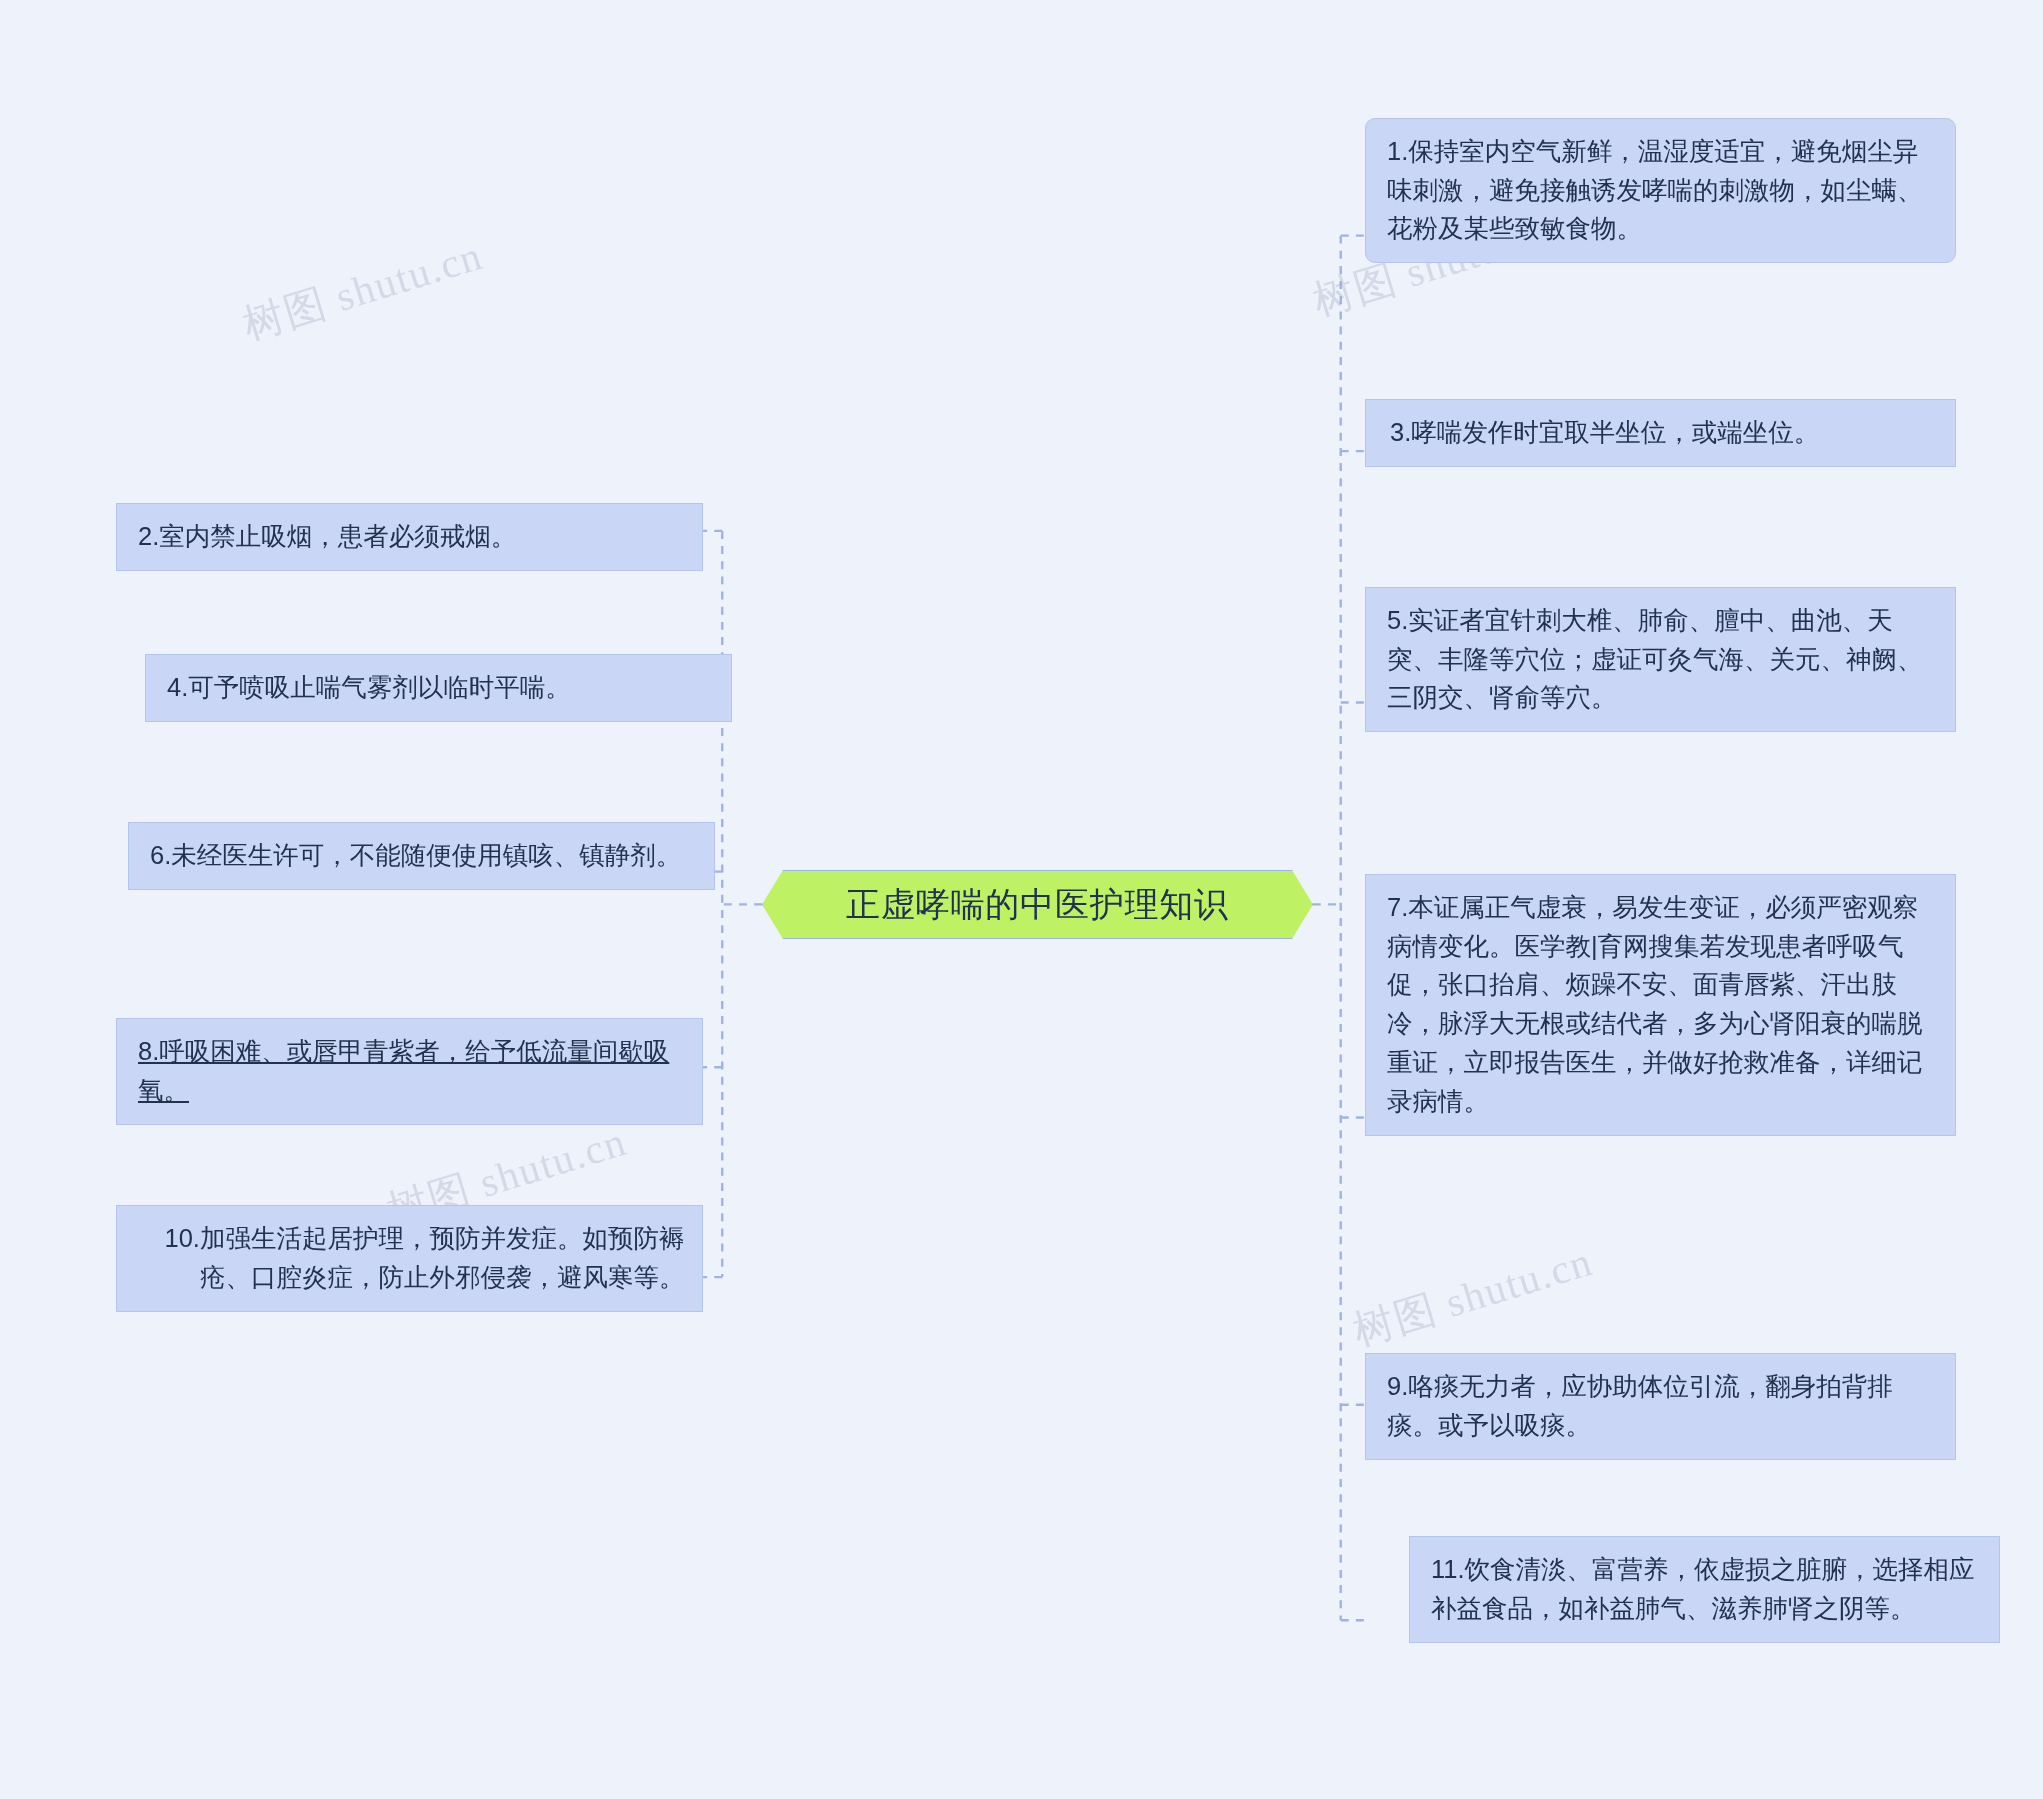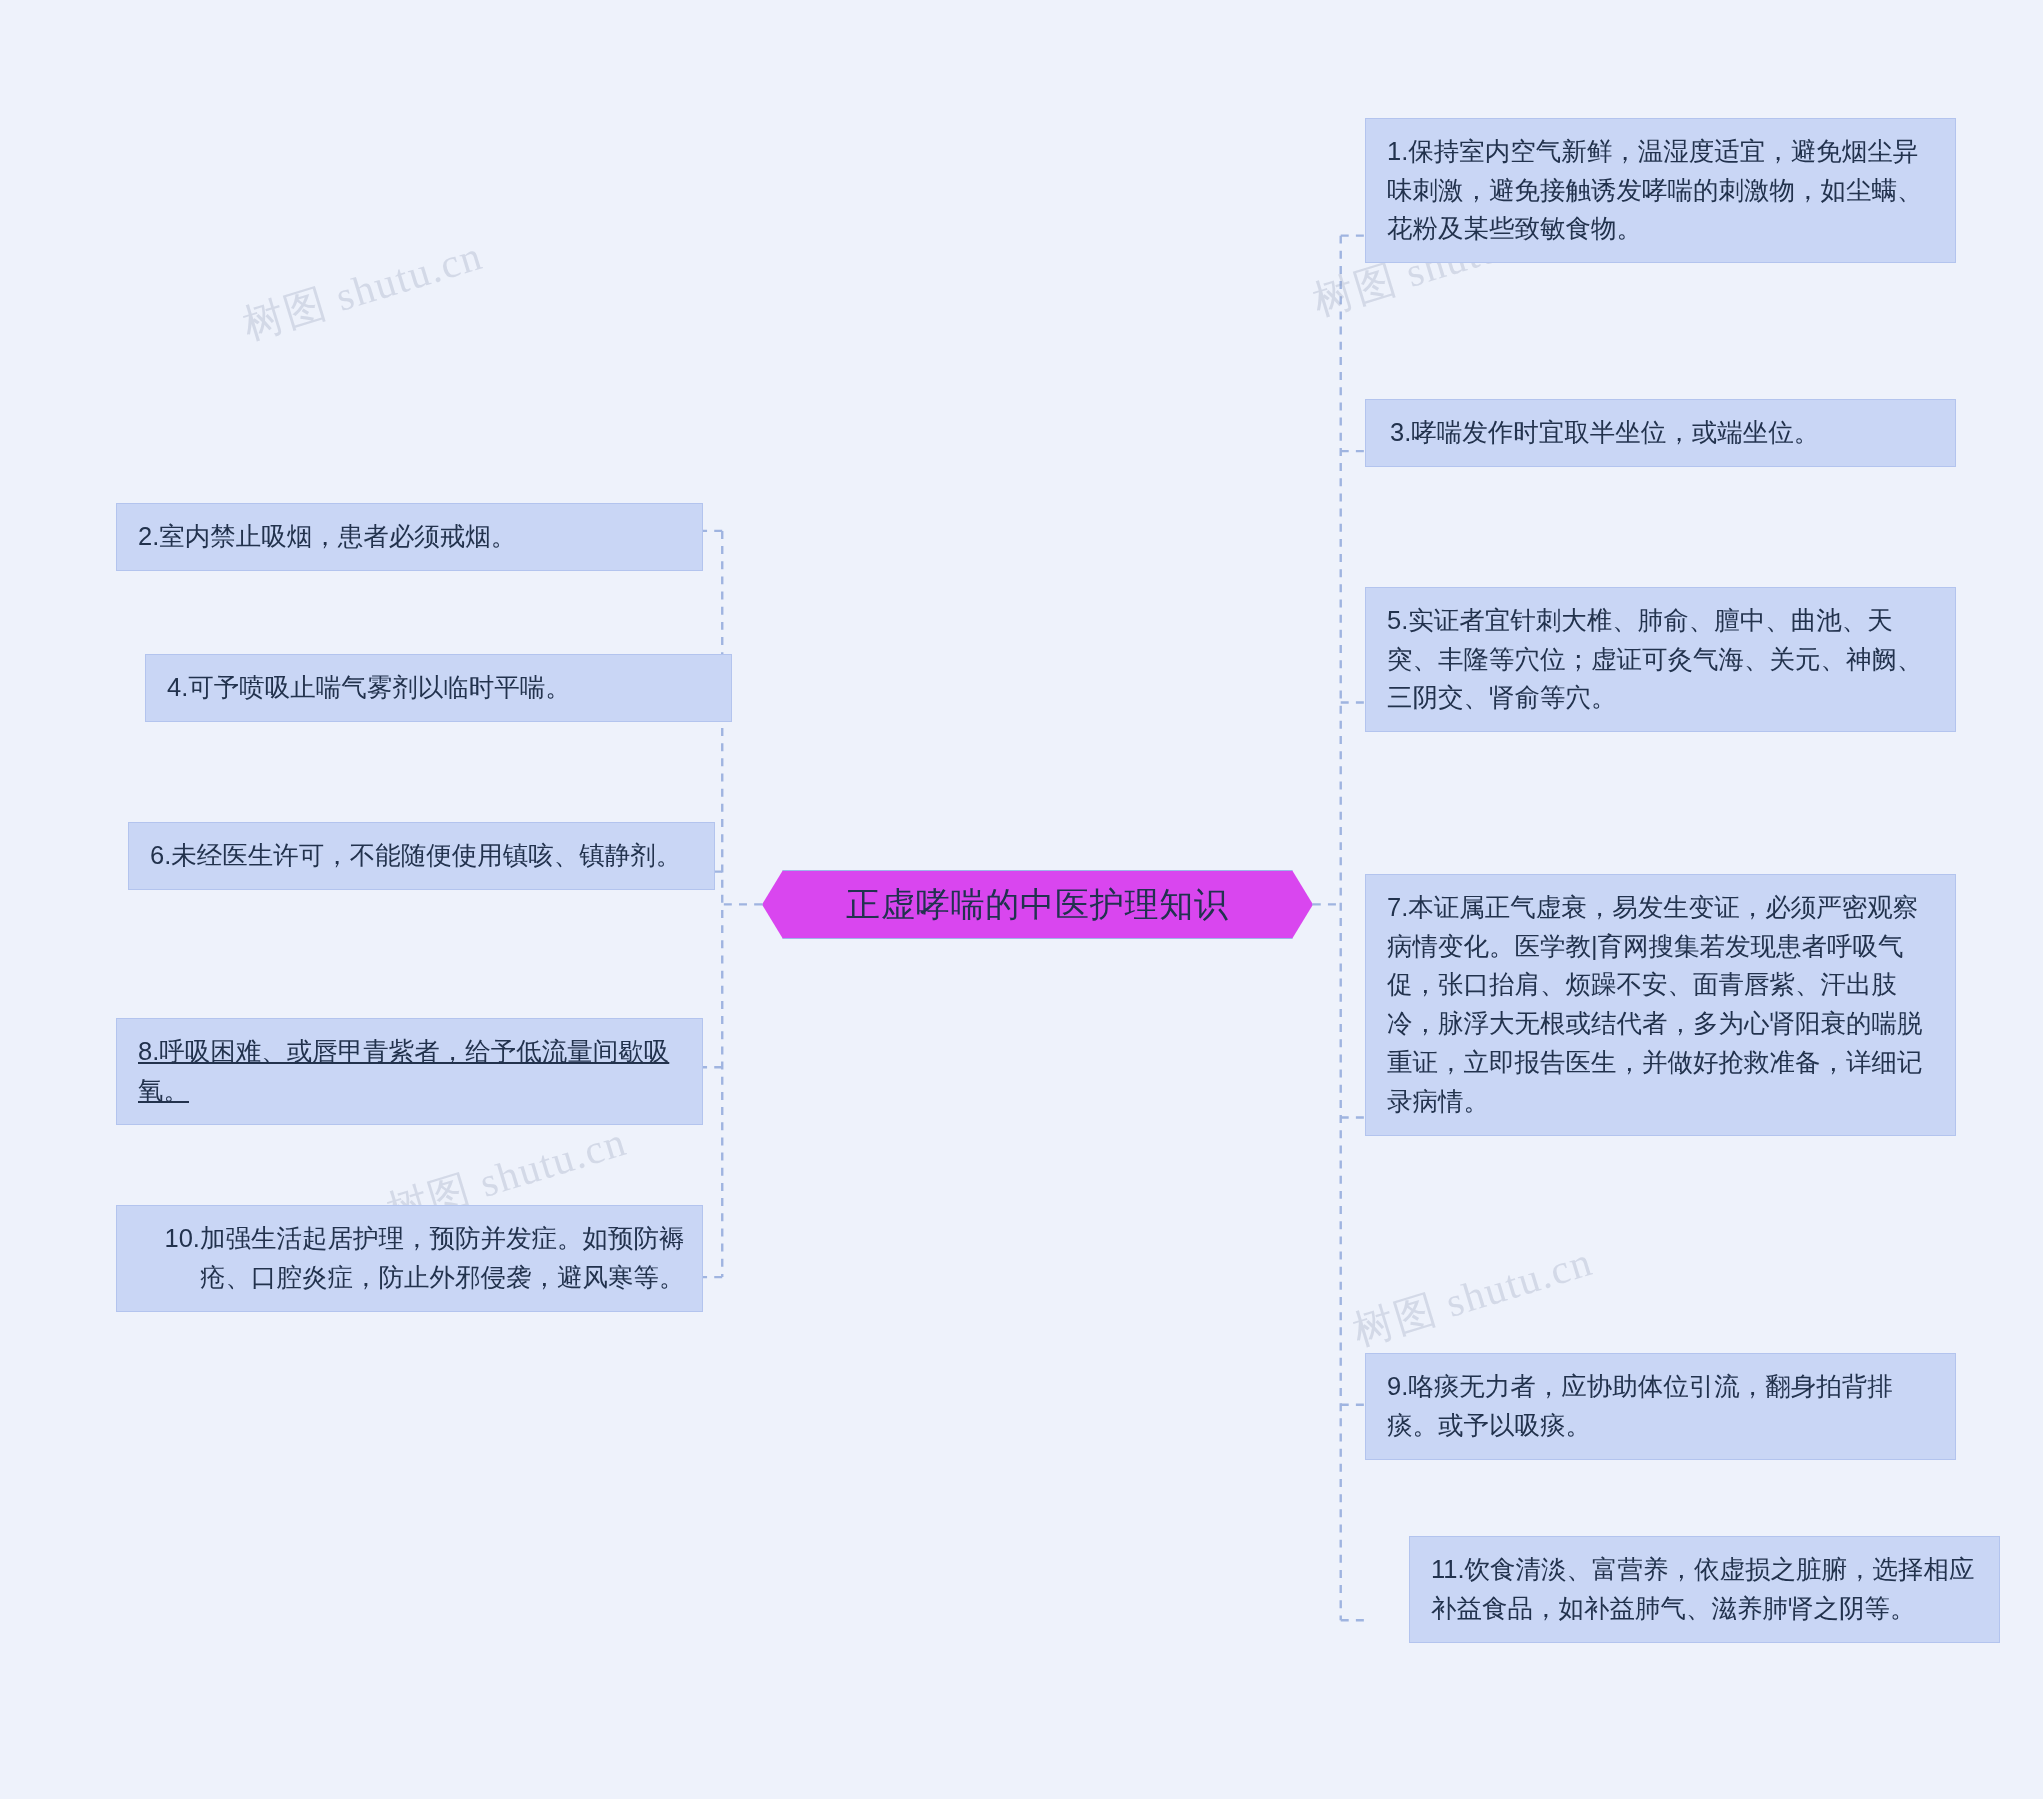--- a/index.html
+++ b/index.html
@@ -41,21 +41,21 @@
     pointer-events: none;
   }
 
   
   .center-node {
     position: absolute;
     left: 762px;
     top: 870px;
     width: 551px;
     height: 69px;
-    background: #d946ef;
+    background: #bef264;
     border: 0.8px solid #9db4ea;
     display: flex;
     align-items: center;
     justify-content: center;
     box-sizing: border-box;
     clip-path: polygon(21px 0, calc(100% - 21px) 0, 100% 50%, calc(100% - 21px) 100%, 21px 100%, 0 50%);
     color: #21324f;
     font-size: 34px;
     letter-spacing: 0.8px;
   }
@@ -74,21 +74,21 @@
   }
 
   
   #n2  { left: 116px; top: 503px;  width: 587px; }
   #n4  { left: 116px; top: 654px;  width: 587px; margin-left: 29px; }
   #n6  { left: 116px; top: 822px; width: 587px; margin-left: 12px; }
   #n8  { left: 116px; top: 1018px; width: 587px; text-decoration: underline; }
   #n10 { left: 116px; top: 1205px; width: 587px; text-align: right; }
 
   
-  #n1  { left: 1365px; top: 118px;  width: 591px; }
+  #n1  { left: 1365px; top: 118px;  width: 591px; border-radius: 10px; }
   #n3  { left: 1365px; top: 399px;  width: 591px; padding-left: 24px; }
   #n5  { left: 1365px; top: 587px;  width: 591px; }
   #n7  { left: 1365px; top: 874px; width: 591px; }
   #n9  { left: 1365px; top: 1353px; width: 591px; }
   #n11 { left: 1365px; top: 1536px; width: 591px; margin-left: 44px; }
 </style>
 </head>
 <body>
 
 <svg class="svg-layer" viewBox="0 0 2560 2255" width="2043" height="1800">

